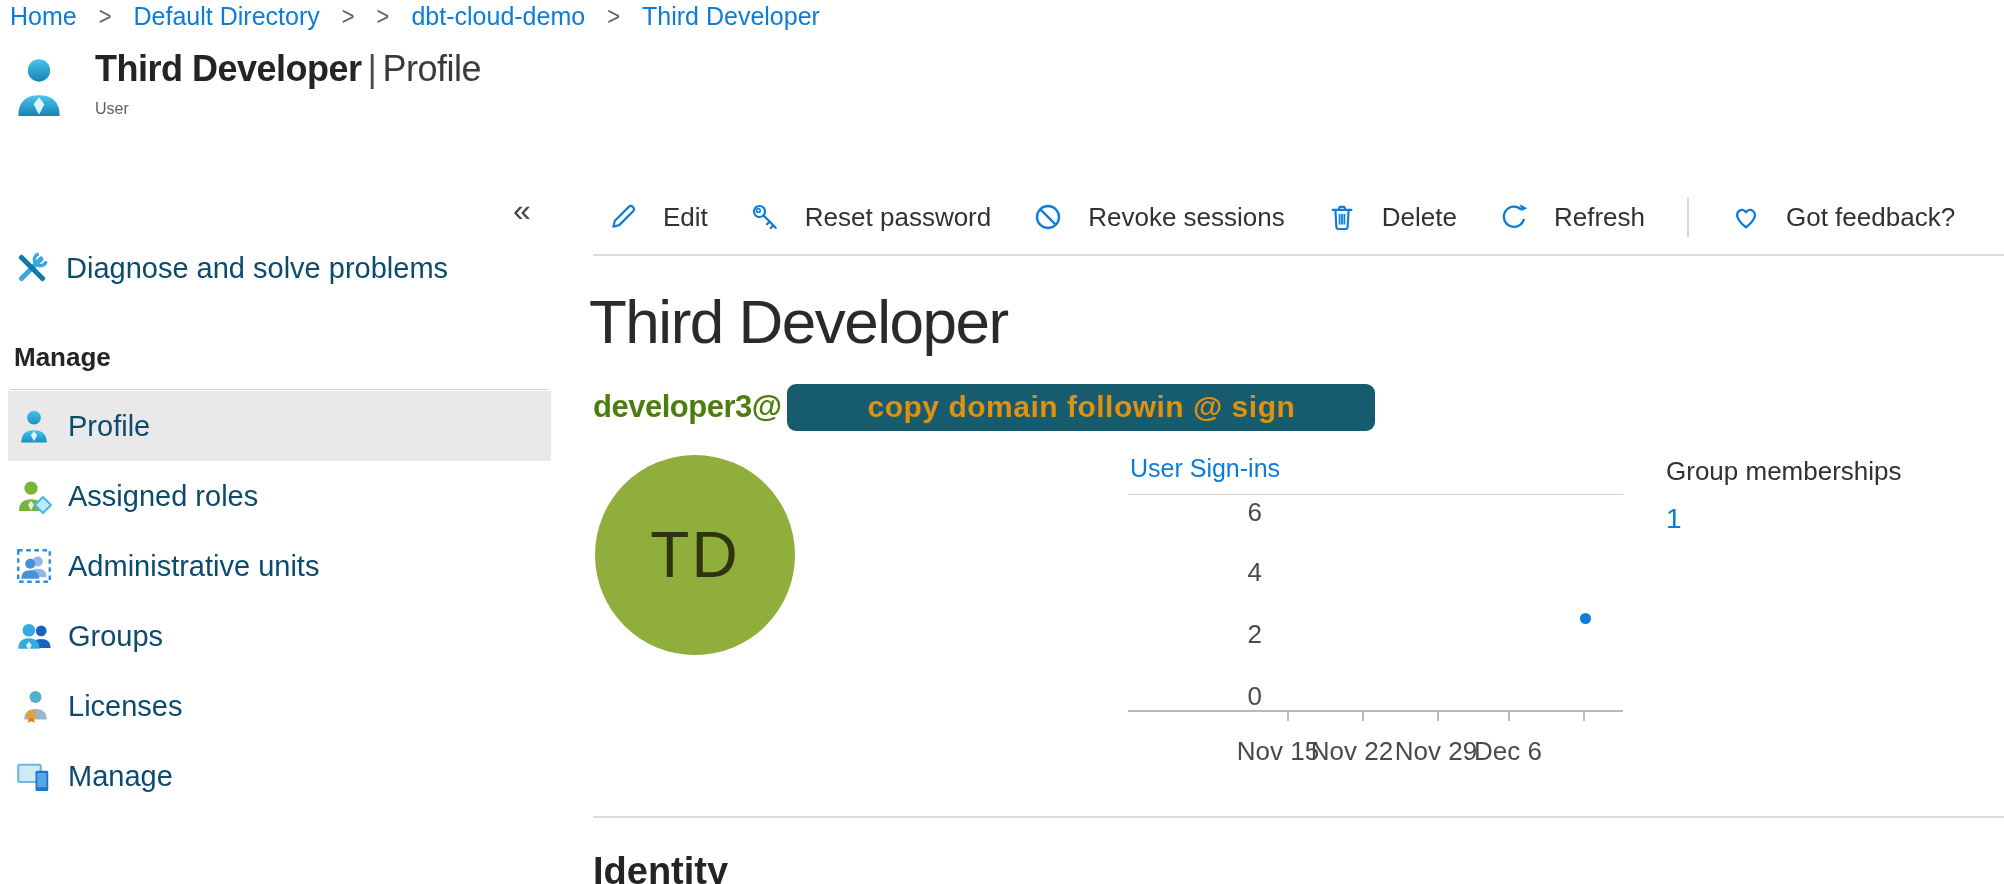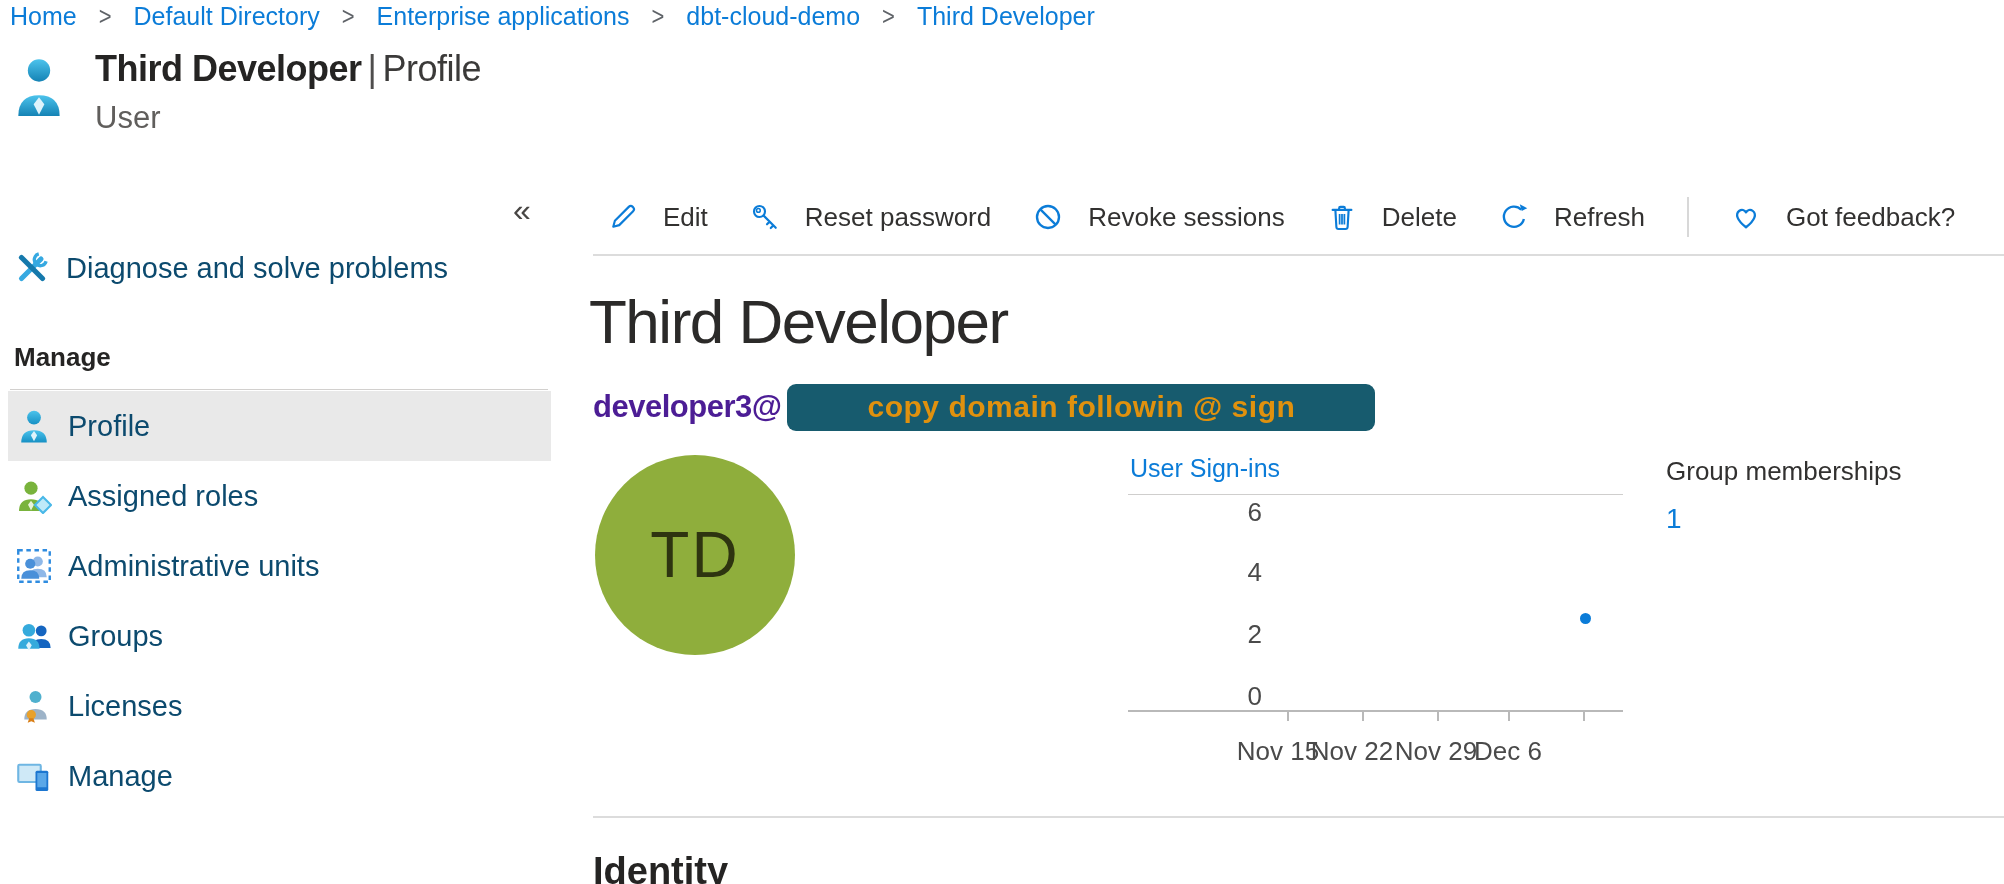--- a/index.html
+++ b/index.html
@@ -11,21 +11,21 @@
               font-size:25px;white-space:nowrap;}
   .crumb{color:#0b7cd8;cursor:pointer;}
   .crumb-sep{color:#5f6368;font-size:22px;transform:scaleY(1.15);}
 
   
   .hdr-icon{position:absolute;left:14px;top:56px;width:50px;height:62px;}
   .hdr-title{position:absolute;left:95px;top:48px;font-size:36px;letter-spacing:-0.5px;white-space:nowrap;}
   .hdr-title .name{font-weight:bold;color:#252423;}
   .hdr-title .pipe{color:#4f4e4d;font-weight:400;margin:0 6px;}
   .hdr-title .section{color:#3b3a39;font-weight:400;}
-  .hdr-sub{position:absolute;left:95px;top:100px;font-size:31px;color:#605e5c;}
+  .hdr-sub{position:absolute;left:95px;top:100px;font-size:16px;color:#605e5c;}
 
   
   .collapse-btn{position:absolute;left:500px;top:192px;font-size:32px;color:#484644;cursor:pointer;
                 width:44px;text-align:center;}
   .nav-item{display:flex;align-items:center;gap:16px;cursor:pointer;}
   .nav-icon{width:36px;height:36px;flex:0 0 36px;}
   .nav-label{font-size:29px;color:#0c4a6e;white-space:nowrap;}
   .nav-diagnose{position:absolute;left:14px;top:244px;height:48px;}
   .nav-section{position:absolute;left:14px;top:342px;font-size:26px;font-weight:bold;color:#252423;}
   .nav-divider{position:absolute;left:10px;top:389px;width:538px;height:1px;background:#d2d0ce;}
@@ -39,21 +39,21 @@
   .tb-item svg{width:30px;height:30px;}
   .tb-label{font-size:26px;color:#323130;}
   .tb-sep{width:2px;height:40px;background:#d8d8d8;}
 
   .content-divider{position:absolute;left:593px;top:254px;width:1411px;height:2px;background:#dcdcdc;}
 
   
   .h2-name{position:absolute;left:589px;top:286px;font-size:62px;font-weight:400;
            letter-spacing:-1.5px;color:#2b2a29;white-space:nowrap;}
   .email-row{position:absolute;left:593px;top:383px;height:48px;display:flex;align-items:center;}
-  .email-prefix{font-size:31px;font-weight:bold;color:#4c1d95;letter-spacing:-0.5px;}
+  .email-prefix{font-size:31px;font-weight:bold;color:#4d7c0f;letter-spacing:-0.5px;}
   .redaction{margin-left:6px;width:588px;height:47px;display:flex;align-items:center;justify-content:center;
              font-size:30px;font-weight:bold;letter-spacing:0.5px;white-space:nowrap;border-radius:9px;}
   .avatar{position:absolute;left:595px;top:455px;width:200px;height:200px;border-radius:50%;
           display:flex;align-items:center;justify-content:center;font-size:64px;font-weight:400;
           color:#2e3410;letter-spacing:2px;}
 
   
   .chart{position:absolute;left:1128px;top:452px;width:500px;height:345px;}
   .chart-title{position:absolute;left:2px;top:2px;font-size:25px;color:#0b7cd8;cursor:pointer;white-space:nowrap;}
   .chart-hdr-divider{position:absolute;left:0;top:42px;width:495px;height:1px;background:#cfcecd;}
@@ -74,21 +74,20 @@
 </head>
 <body>
 
 <div class="page">
 
   <div class="breadcrumb">
     <span class="crumb">Home</span>
     <span class="crumb-sep">&gt;</span>
     <span class="crumb">Default Directory</span>
     <span class="crumb-sep">&gt;</span>
-    <span class="crumb">Enterprise applications</span>
     <span class="crumb-sep">&gt;</span>
     <span class="crumb">dbt-cloud-demo</span>
     <span class="crumb-sep">&gt;</span>
     <span class="crumb">Third Developer</span>
   </div>
 
   <span class="hdr-icon">
     <svg viewBox="0 0 24 30" width="50" height="62">
       <defs>
           <linearGradient id="cy1" x1="0" y1="0" x2="0" y2="1">

